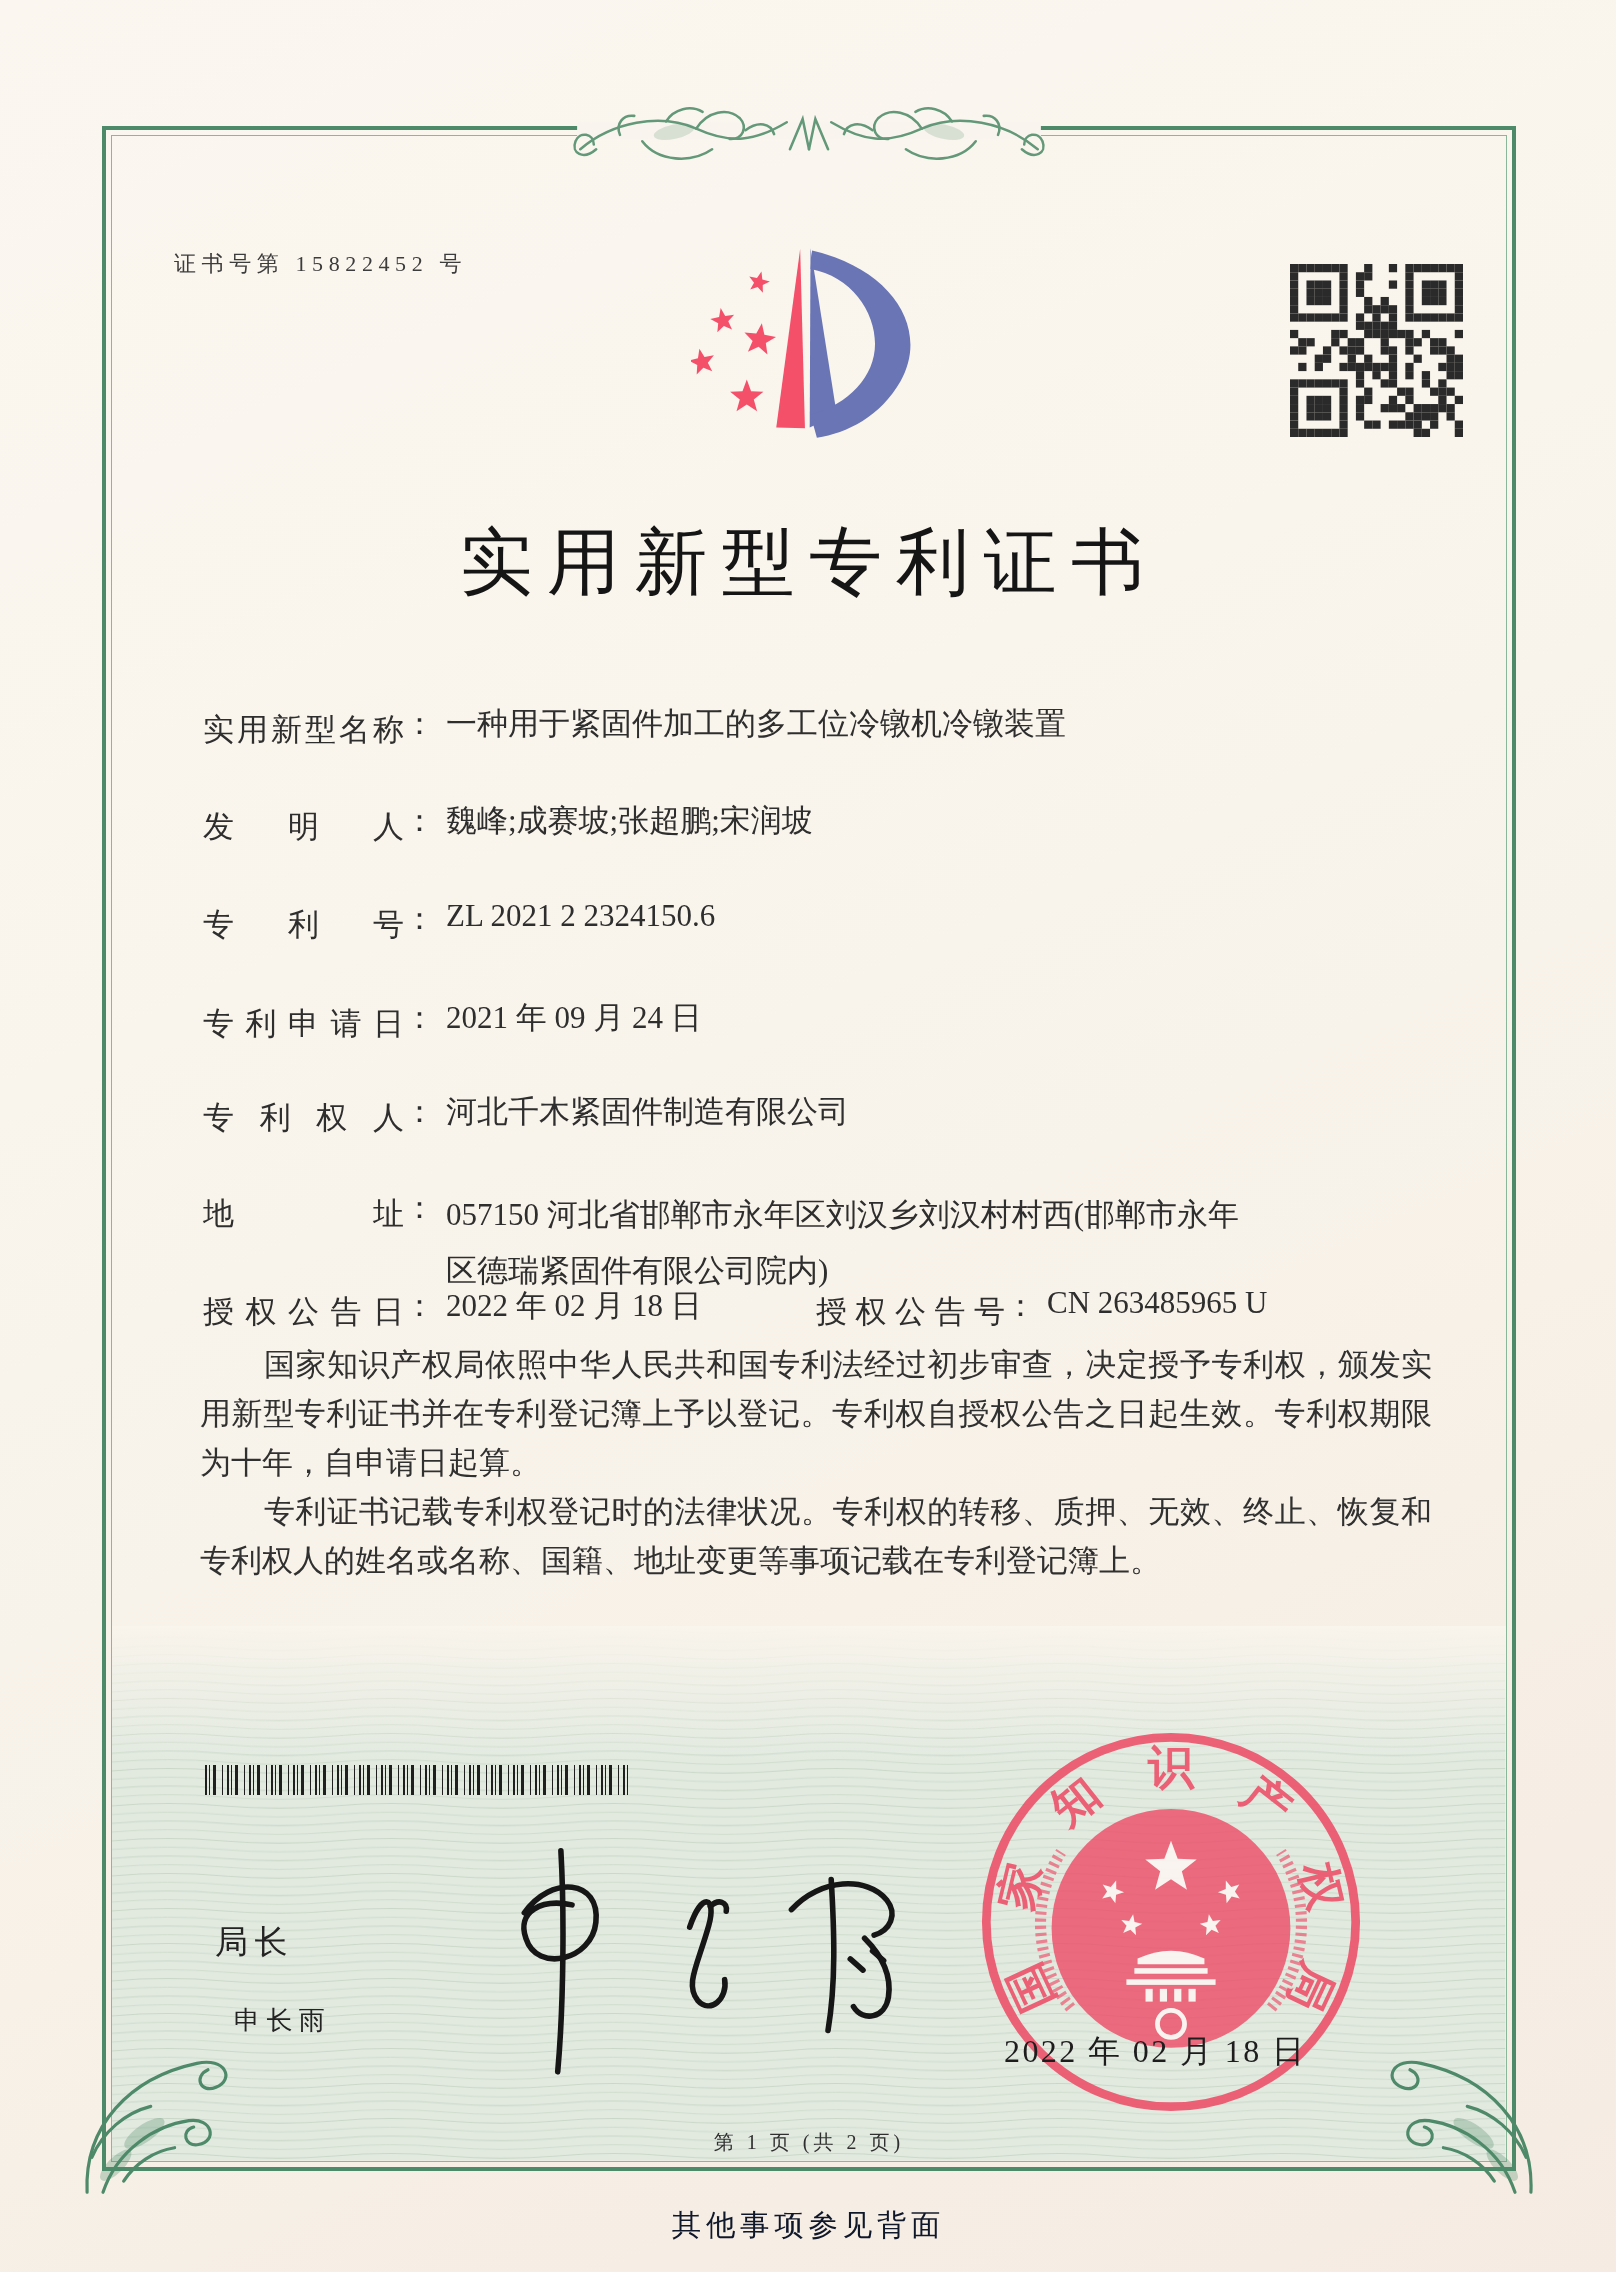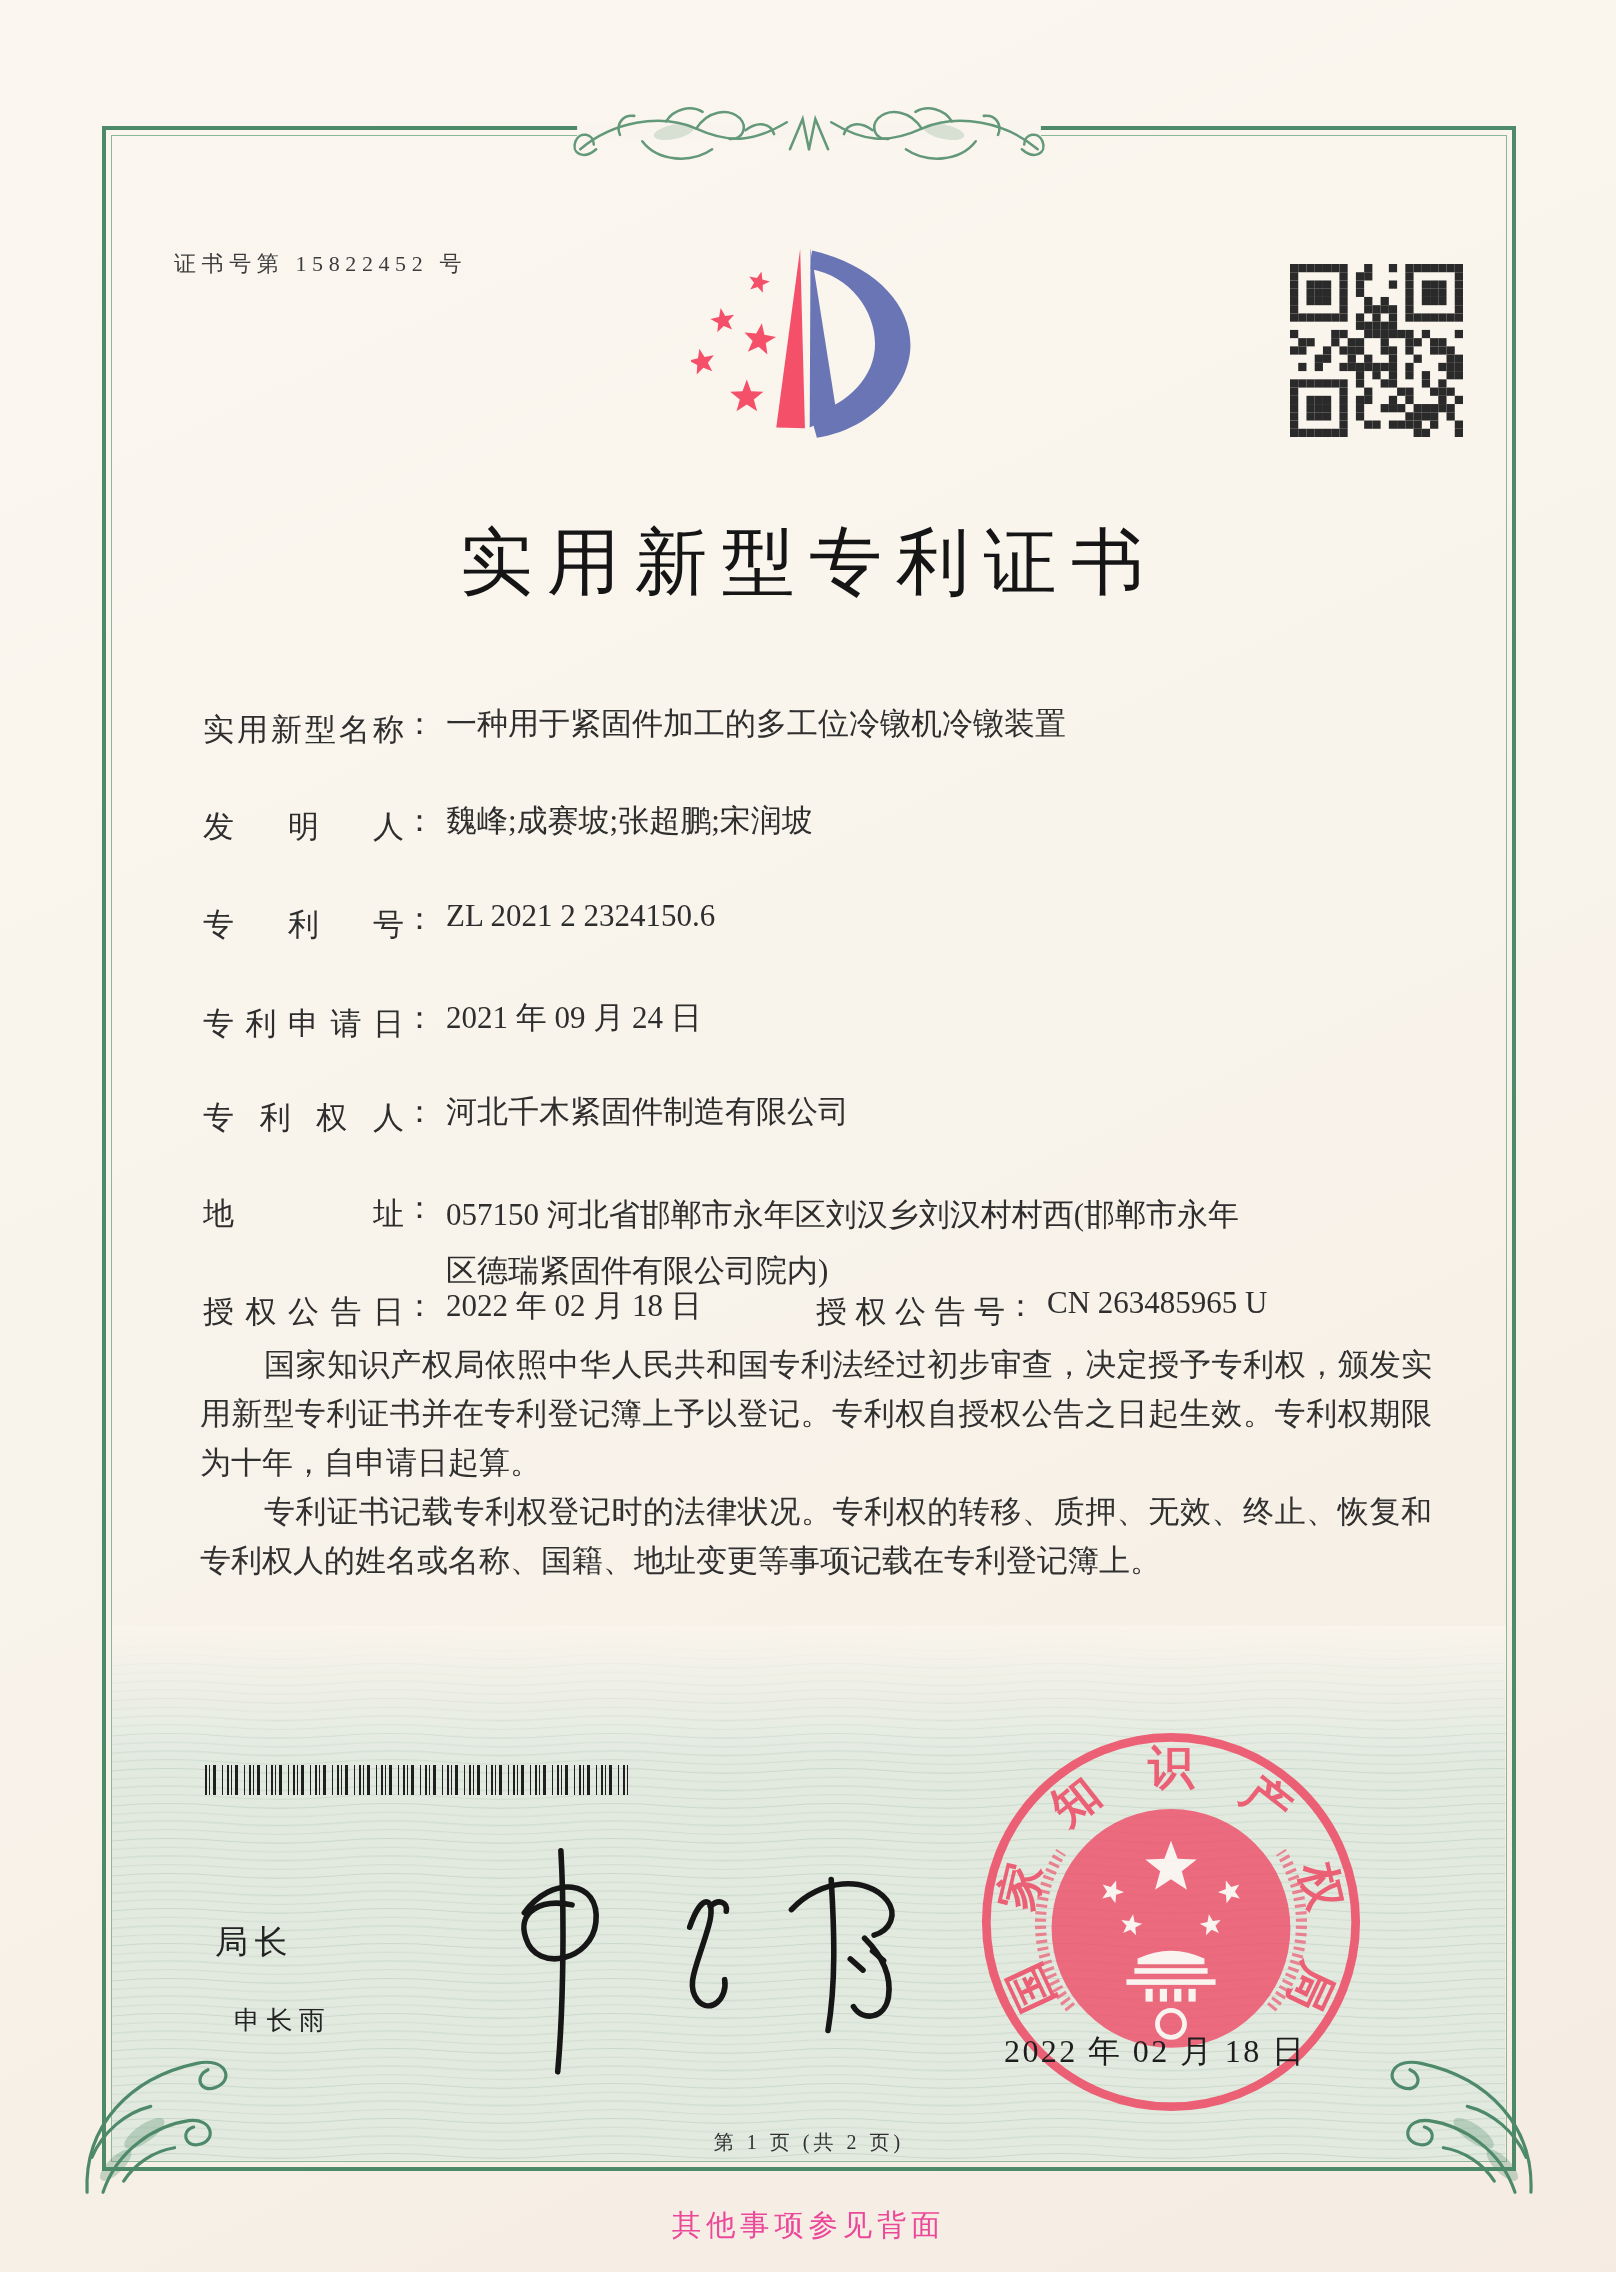--- a/index.html
+++ b/index.html
@@ -42,21 +42,21 @@
       #1f1f1f 8px 11px,transparent 11px 12.7px,#1f1f1f 12.7px 13.5px,transparent 13.5px 16.7px,
       #1f1f1f 16.7px 18.3px,transparent 18.3px 22px);}
   .signer-title{position:absolute;left:109px;top:1790px;font-size:33px;letter-spacing:6.4px;color:#232323;}
   .signer-name{position:absolute;left:109px;top:1873px;font-size:26px;letter-spacing:6.4px;color:#232323;margin-left:19px;}
   .signature{position:absolute;left:342px;top:1703px;width:477px;height:271px;}
   .seal{position:absolute;left:866px;top:1593px;width:398px;height:398px;}
   .seal-date{position:absolute;left:898px;top:1900px;font-size:32px;letter-spacing:2.4px;color:#1d1d1d;white-space:nowrap;}
   .page-info{position:absolute;left:0;top:1999px;width:100%;text-align:center;
     font-size:20px;letter-spacing:4px;color:#2f2f2f;}
   .back-note{position:absolute;left:0;top:2206px;width:100%;text-align:center;
-    font-size:29.4px;letter-spacing:4.8px;color:#ec4899;}
+    font-size:29.4px;letter-spacing:4.8px;color:#0f172a;}
   .ornament-top{position:absolute;left:50%;top:-57px;transform:translateX(-50%);
     width:525px;height:135px;}
   .corner{position:absolute;width:175px;height:175px;}
   .corner.bl{left:-38px;bottom:-38px;}
   .corner.br{right:-38px;bottom:-38px;transform:scaleX(-1);}
 </style>
 </head>
 <body>
 
 <div class="frame">

